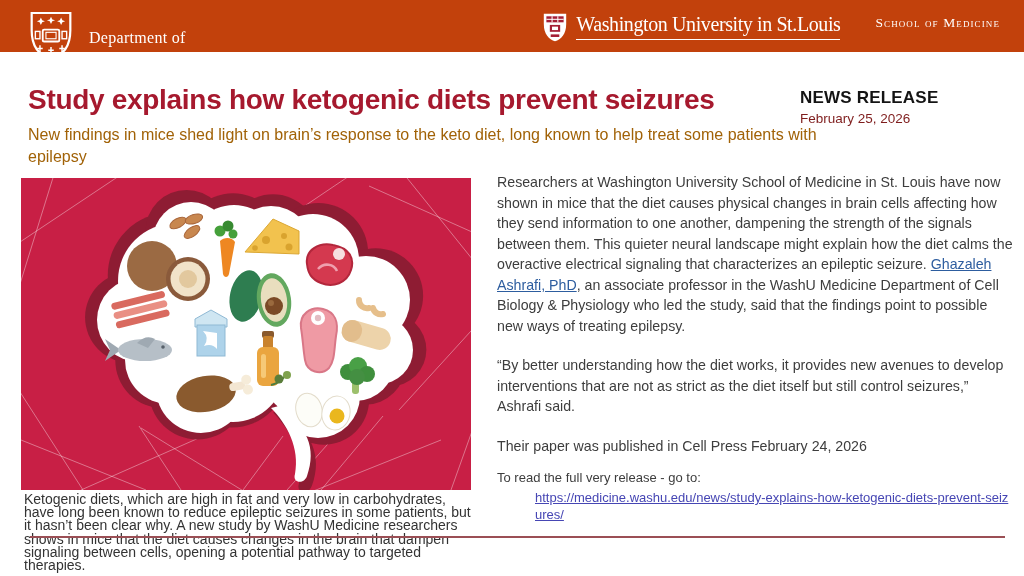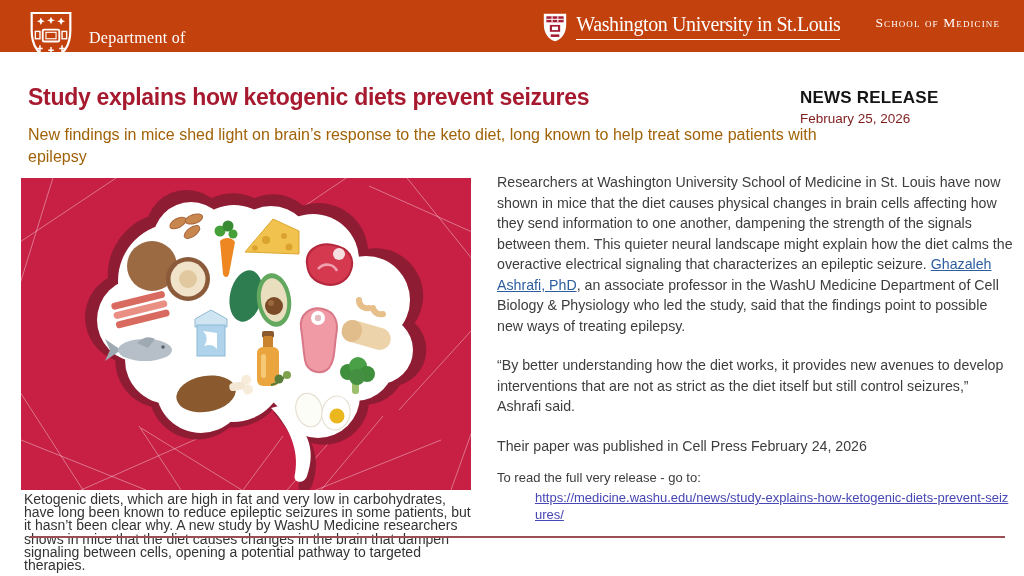--- a/index.html
+++ b/index.html
@@ -12,21 +12,21 @@
   .dept-block { position:absolute; left:28px; top:9px; display:flex; gap:15px; color:#fff; align-items:center; }
   .dept-lines { display:flex; flex-direction:column; }
   .dept-line1 { font-family:"Liberation Serif", serif; font-size:16px; line-height:20px; letter-spacing:.3px; }
   .dept-line2 { font-family:"Liberation Serif", serif; font-size:21px; line-height:26px; letter-spacing:.3px; }
   .wustl-block { position:absolute; right:24px; top:12px; display:flex; gap:8px; align-items:flex-start; color:#fff; }
   .wustl-text { display:flex; flex-direction:row; }
   .wustl-wordmark { font-family:"Liberation Serif", serif; font-size:20px; line-height:24px; letter-spacing:-0.4px; white-space:nowrap; border-bottom:1.5px solid #fff; padding-bottom:3px; }
   .wustl-division { font-family:"Liberation Serif", serif; font-variant:small-caps; font-size:13.5px; letter-spacing:1.1px; margin-top:3px;margin-left:35px; }
 
   
-  .page-title { position:absolute; left:28px; top:84px; font-size:23px; font-weight:700; color:#a6192e; letter-spacing:-0.3px; }
+  .page-title { position:absolute; left:28px; top:84px; font-size:28px; font-weight:700; color:#a6192e; letter-spacing:-0.3px; }
   .page-subtitle { position:absolute; left:28px; top:124px; width:818px; font-size:16px; line-height:22px; color:#a16207; }
   .news-block { position:absolute; right:24px; top:88px; width:200px; text-align:left; }
   .news-label { font-size:17px; font-weight:700; color:#141414; letter-spacing:.2px; }
   .news-date { font-size:13.5px; color:#7f1d1d; margin-top:3px; }
 
   
   .figure { position:absolute; left:21px; top:178px; width:450px; height:312px; }
   .figure svg { display:block; }
   .figure-caption { position:absolute; left:24px; top:493px; width:452px; font-size:14px; line-height:13.2px; color:#333; }
 

